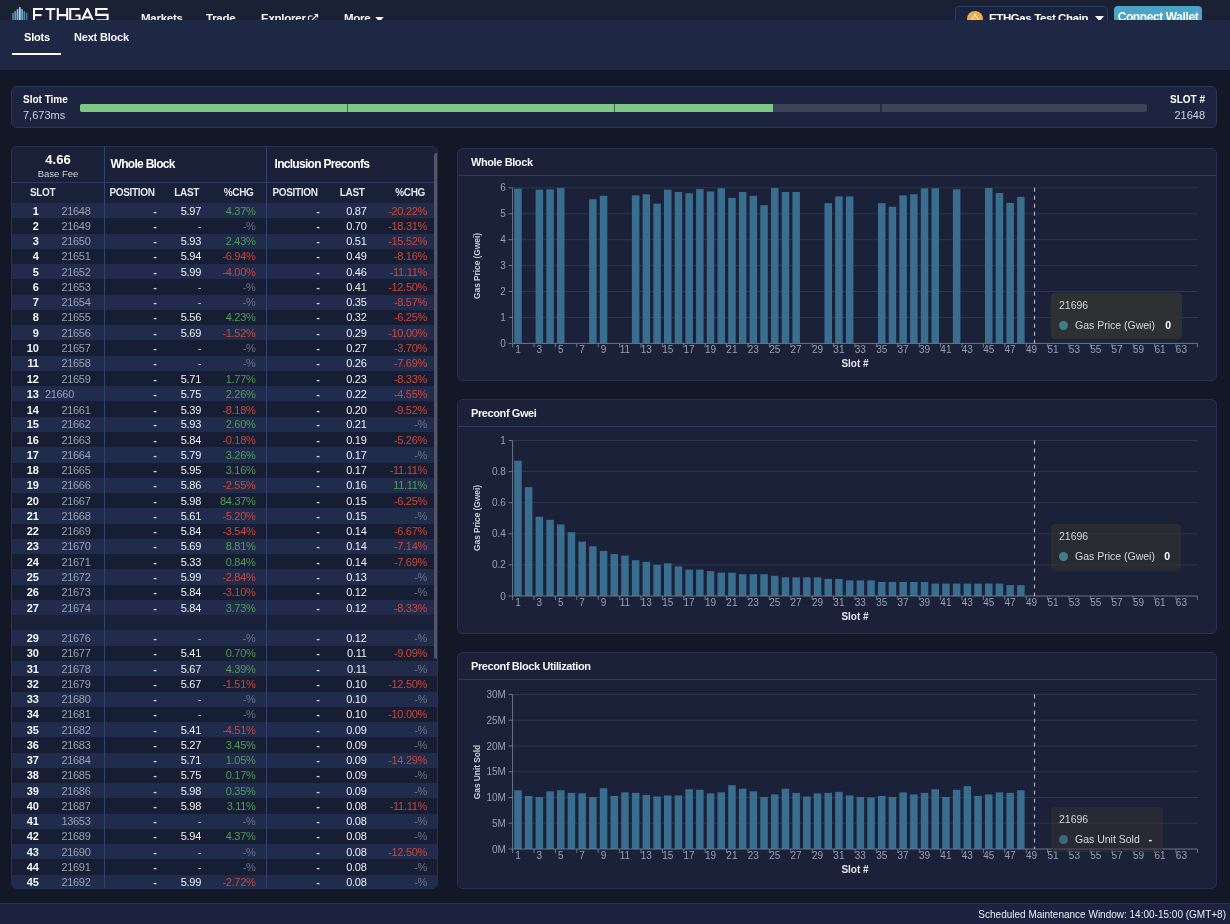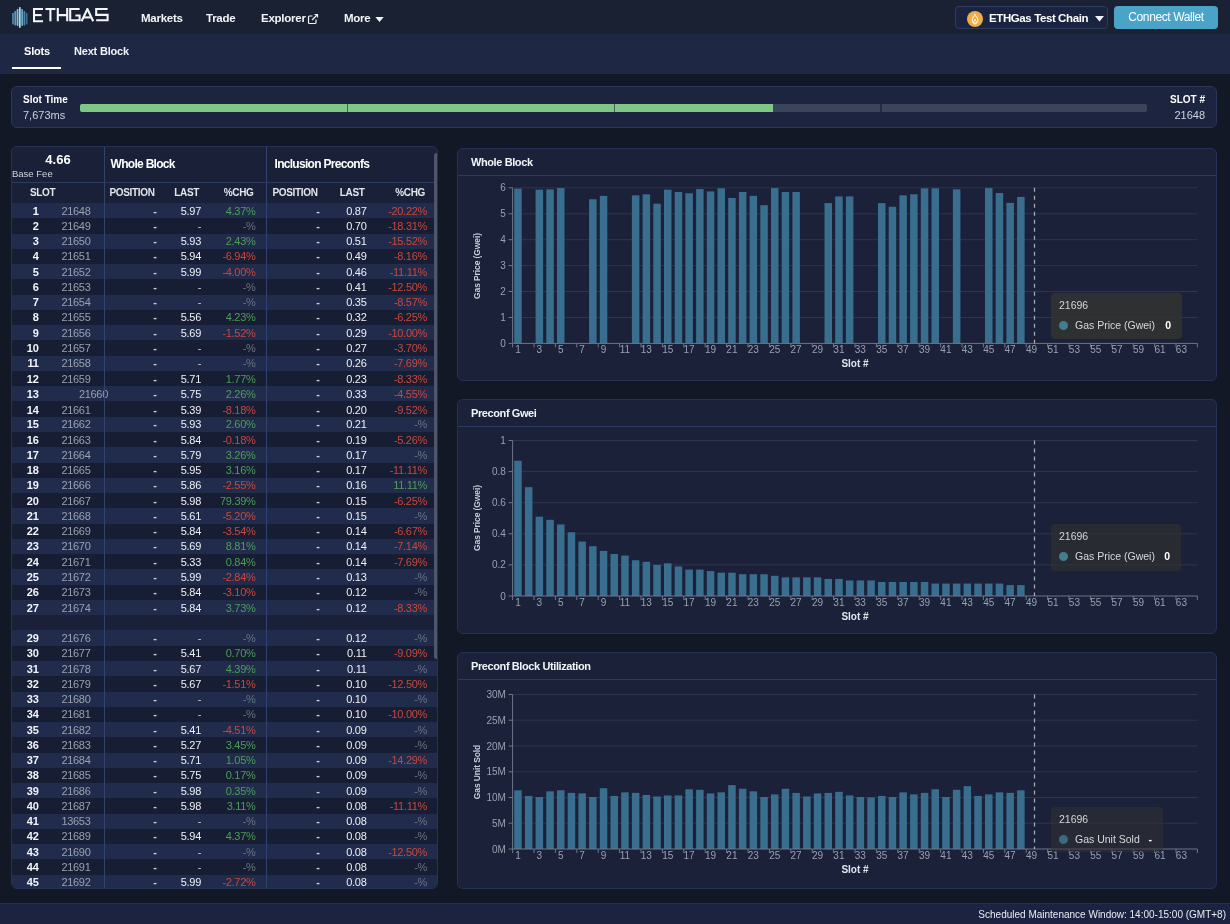--- a/index.html
+++ b/index.html
@@ -50,24 +50,24 @@
         <svg width="10" height="12" viewBox="0 0 24 28" fill="none" stroke="#fff" stroke-width="2.4">
           <path d="M12 2 C12 8 5 10 5 17 a7 7 0 0 0 14 0 C19 10 12 8 12 2 Z"></path>
           <path d="M12 26 a4 4 0 0 0 4-4 c0-3-4-4-4-7 0 3-4 4-4 7 a4 4 0 0 0 4 4 Z"></path>
         </svg>
       </div>
     <div class="abs b" style="left:33px;top:0;height:23px;line-height:23px;font-size:11.5px;letter-spacing:-0.4px;white-space:nowrap;color:#fff">ETHGas Test Chain</div>
     <svg width="9" height="5.5" viewBox="0 0 10 6" style="position:absolute;left:139px;top:9px">
         <path d="M0,0 L5,6 L10,0 Z" fill="#f2f4f7"></path>
       </svg>
   </div>
-  <div class="abs" style="left:1114px;top:6px;width:104px;height:23px;border-radius:4px;background:#4aa4c8;text-align:center;line-height:23px;font-size:12px;letter-spacing:-0.4px;font-weight:normal;color:#fff;white-space:nowrap">Connect Wallet</div>
+  <div class="abs" style="left:1114px;top:6px;width:88px;height:23px;border-radius:4px;background:#4aa4c8;text-align:center;line-height:23px;font-size:12px;letter-spacing:-0.4px;font-weight:bold;color:#fff;white-space:nowrap">Connect Wallet</div>
 </div>
 
-<div class="abs" style="left:0;top:34px;width:1230px;height:40px;background:#1e2744">
+<div class="abs" style="left:0;top:20px;width:1230px;height:50px;background:#1e2744">
   <div class="abs b" style="left:24px;top:0;height:35px;line-height:35px;font-size:11px;letter-spacing:-0.2px;color:#fff">Slots</div>
   <div class="abs" style="left:11.5px;top:32.5px;width:49px;height:2.5px;background:#fff"></div>
   <div class="abs b" style="left:74px;top:0;height:35px;line-height:35px;font-size:11px;letter-spacing:-0.2px;color:#f0f2f6">Next Block</div>
 </div>
 
 <div class="panel" style="left:11px;top:85.5px;width:1206px;height:42px;background:#1d2440;border-color:#2b3557">
   <div class="abs b" style="left:11px;top:7.5px;font-size:10px;color:#fff">Slot Time</div>
   <div class="abs" style="left:11px;top:22px;font-size:11px;color:#ccd2dd">7,673ms</div>
   <div class="abs" style="left:68px;top:17px;width:1067px;height:8.5px;border-radius:2px;background:#3c445a;overflow:hidden">
     <div class="abs" style="left:0;top:0;width:693px;height:8.5px;background:#7fc687"></div>
@@ -77,21 +77,21 @@
   </div>
   <div class="abs b" style="right:11px;top:7.5px;font-size:10px;color:#fff">SLOT #</div>
   <div class="abs" style="right:11px;top:22px;font-size:11px;color:#ccd2dd">21648</div>
 </div>
 
 <div class="panel" style="left:11px;top:146px;width:427px;height:743px;background:#192037;border-color:#263156;overflow:hidden">
   <div class="abs" style="left:91.5px;top:0;width:1px;height:743px;background:#31426e;z-index:3"></div>
   <div class="abs" style="left:253.5px;top:0;width:1px;height:743px;background:#31426e;z-index:3"></div>
   <div class="abs" style="left:0;top:35px;width:427px;height:1px;background:#2c3a5f;z-index:3"></div>
   <div class="abs b" style="left:0;top:4.5px;width:92px;text-align:center;font-size:13px;color:#fff">4.66</div>
-  <div class="abs" style="left:0;top:21px;width:92px;text-align:left;font-size:9.5px;color:#ced4de">Base Fee</div>
+  <div class="abs" style="left:0;top:21px;width:92px;text-align:center;font-size:9.5px;color:#ced4de">Base Fee</div>
   <div class="abs b" style="left:98.5px;top:10px;font-size:12px;letter-spacing:-0.7px;color:#fff">Whole Block</div>
   <div class="abs b" style="left:262.5px;top:10px;font-size:12px;letter-spacing:-0.7px;color:#fff">Inclusion Preconfs</div>
   <div class="h2l" style="left:18px">SLOT</div>
   <div class="h2l" style="right:282.5px">POSITION</div>
   <div class="h2l" style="right:238px">LAST</div>
   <div class="h2l" style="right:183.5px">%CHG</div>
   <div class="h2l" style="right:119.5px">POSITION</div>
   <div class="h2l" style="right:72.5px">LAST</div>
   <div class="h2l" style="right:12px">%CHG</div>
 <div class="row" style="top:56.00px;height:15.27px;background:#212b4b">
@@ -209,26 +209,26 @@
       <div class="c" style="right:348.5px;color:#99a1b0">21659</div>
       <div class="c b" style="right:282.5px;color:#c9cfd9">-</div>
       <div class="c" style="right:238px;color:#edf0f4">5.71</div>
       <div class="c" style="right:183.5px;color:#4d9e58">1.77%</div>
       <div class="c b" style="right:119.5px;color:#c9cfd9">-</div>
       <div class="c" style="right:72.5px;color:#edf0f4">0.23</div>
       <div class="c" style="right:12px;color:#c7493e">-8.33%</div>
     </div>
 <div class="row" style="top:239.20px;height:15.27px;background:#212b4b">
       <div class="c b" style="right:400.5px;color:#f2f5f9">13</div>
-      <div class="c" style="right:331px;color:#99a1b0">21660</div>
+      <div class="c" style="right:365px;color:#99a1b0">21660</div>
       <div class="c b" style="right:282.5px;color:#c9cfd9">-</div>
       <div class="c" style="right:238px;color:#edf0f4">5.75</div>
       <div class="c" style="right:183.5px;color:#4d9e58">2.26%</div>
       <div class="c b" style="right:119.5px;color:#c9cfd9">-</div>
-      <div class="c" style="right:72.5px;color:#edf0f4">0.33</div>
+      <div class="c" style="right:72.5px;color:#edf0f4">0.22</div>
       <div class="c" style="right:12px;color:#c7493e">-4.55%</div>
     </div>
 <div class="row" style="top:254.47px;height:17px;background:#171d33">
       <div class="c b" style="right:400.5px;color:#f2f5f9">14</div>
       <div class="c" style="right:348.5px;color:#99a1b0">21661</div>
       <div class="c b" style="right:282.5px;color:#c9cfd9">-</div>
       <div class="c" style="right:238px;color:#edf0f4">5.39</div>
       <div class="c" style="right:183.5px;color:#c7493e">-8.18%</div>
       <div class="c b" style="right:119.5px;color:#c9cfd9">-</div>
       <div class="c" style="right:72.5px;color:#edf0f4">0.20</div>
@@ -282,21 +282,21 @@
       <div class="c" style="right:183.5px;color:#c7493e">-2.55%</div>
       <div class="c b" style="right:119.5px;color:#c9cfd9">-</div>
       <div class="c" style="right:72.5px;color:#edf0f4">0.16</div>
       <div class="c" style="right:12px;color:#4d9e58">11.11%</div>
     </div>
 <div class="row" style="top:346.07px;height:15.27px;background:#171d33">
       <div class="c b" style="right:400.5px;color:#f2f5f9">20</div>
       <div class="c" style="right:348.5px;color:#99a1b0">21667</div>
       <div class="c b" style="right:282.5px;color:#c9cfd9">-</div>
       <div class="c" style="right:238px;color:#edf0f4">5.98</div>
-      <div class="c" style="right:183.5px;color:#4d9e58">79.39%</div>
+      <div class="c" style="right:183.5px;color:#4d9e58">84.37%</div>
       <div class="c b" style="right:119.5px;color:#c9cfd9">-</div>
       <div class="c" style="right:72.5px;color:#edf0f4">0.15</div>
       <div class="c" style="right:12px;color:#c7493e">-6.25%</div>
     </div>
 <div class="row" style="top:361.33px;height:15.27px;background:#212b4b">
       <div class="c b" style="right:400.5px;color:#f2f5f9">21</div>
       <div class="c" style="right:348.5px;color:#99a1b0">21668</div>
       <div class="c b" style="right:282.5px;color:#c9cfd9">-</div>
       <div class="c" style="right:238px;color:#edf0f4">5.61</div>
       <div class="c" style="right:183.5px;color:#c7493e">-5.20%</div>

